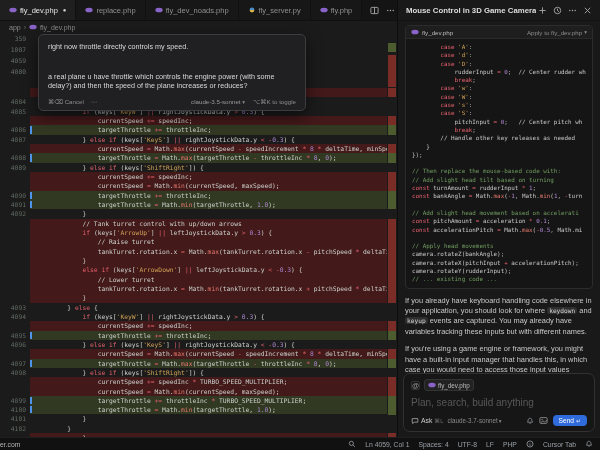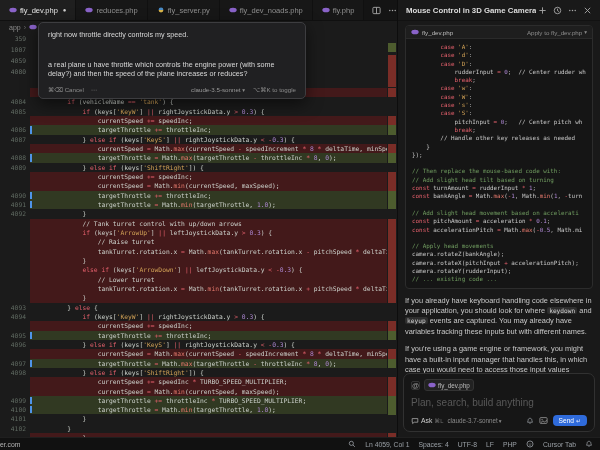--- a/index.html
+++ b/index.html
@@ -36,21 +36,21 @@
   i.ts { font-style:normal; color:#d2a256; }
   i.tn { font-style:normal; color:#b089d6; }
   i.tk { font-style:normal; color:#e5606c; }
   i.tf { font-style:normal; color:#e0766a; }
   i.to { font-style:normal; color:#e5606c; }
   .ruler { position:absolute; right:0; top:0; bottom:0; width:10px; background:#1b1b1b; }
   .ruler .mk { position:absolute; left:1px; width:8px; }
   .ruler .mk.d { background:#7a2d27; }
   .ruler .mk.a { background:#4d5c2e; }
   
-  .inline-chat { position:absolute; left:38px; top:22px; width:268px; z-index:6;
+  .inline-chat { position:absolute; left:38px; top:34px; width:268px; z-index:6;
     background:#202022; border:1px solid #3d3d40; border-radius:5px;
     box-shadow:0 5px 16px rgba(0,0,0,.55); padding:7px 9px 5px; }
   .ic-p { font-size:7.2px; line-height:9.2px; color:#d8d8d8; }
   .ic-p + .ic-p { margin-top:21px; }
   .ic-footer { display:flex; align-items:center; margin-top:7px; font-size:6.2px; color:#8d8d8d; }
   .ic-footer .grp { display:flex; align-items:center; gap:7px; }
   .ic-footer .right { margin-left:auto; display:flex; align-items:center; gap:8px; }
   .ic-footer .model { color:#9a9a9a; }
   
   .panel { position:absolute; right:0; top:0; width:203px; bottom:13px; background:#191919; border-left:1px solid #0d0d0d; display:flex; flex-direction:column; }
@@ -100,38 +100,38 @@
             </span>
             <span>fly_dev.php</span>
             <span class="dot">●</span>
           </div>
           <div class="tab">
             <span class="icon">
               <svg viewBox="0 0 10 10" width="8" height="8">
                 <ellipse cx="5" cy="5" rx="4.6" ry="2.9" fill="#8a63c9"></ellipse>
               </svg>
             </span>
-            <span>reduces.php</span>
+            <span>replace.php</span>
+          </div>
+          <div class="tab">
+            <span class="icon">
+              <svg viewBox="0 0 10 10" width="8" height="8">
+                <ellipse cx="5" cy="5" rx="4.6" ry="2.9" fill="#8a63c9"></ellipse>
+              </svg>
+            </span>
+            <span>fly_dev_noads.php</span>
           </div>
           <div class="tab">
             <span class="icon">
               <svg viewBox="0 0 10 10" width="8" height="8">
                 <path d="M2 5a3 3 0 0 1 3-3 3 3 0 0 1 3 3z" fill="#4a8cc7"></path>
                 <path d="M8 5a3 3 0 0 1-3 3 3 3 0 0 1-3-3z" fill="#d8b44a"></path>
               </svg>
             </span>
             <span>fly_server.py</span>
-          </div>
-          <div class="tab">
-            <span class="icon">
-              <svg viewBox="0 0 10 10" width="8" height="8">
-                <ellipse cx="5" cy="5" rx="4.6" ry="2.9" fill="#8a63c9"></ellipse>
-              </svg>
-            </span>
-            <span>fly_dev_noads.php</span>
           </div>
           <div class="tab">
             <span class="icon">
               <svg viewBox="0 0 10 10" width="8" height="8">
                 <ellipse cx="5" cy="5" rx="4.6" ry="2.9" fill="#8a63c9"></ellipse>
               </svg>
             </span>
             <span>fly.php</span>
           </div>
         </div>

